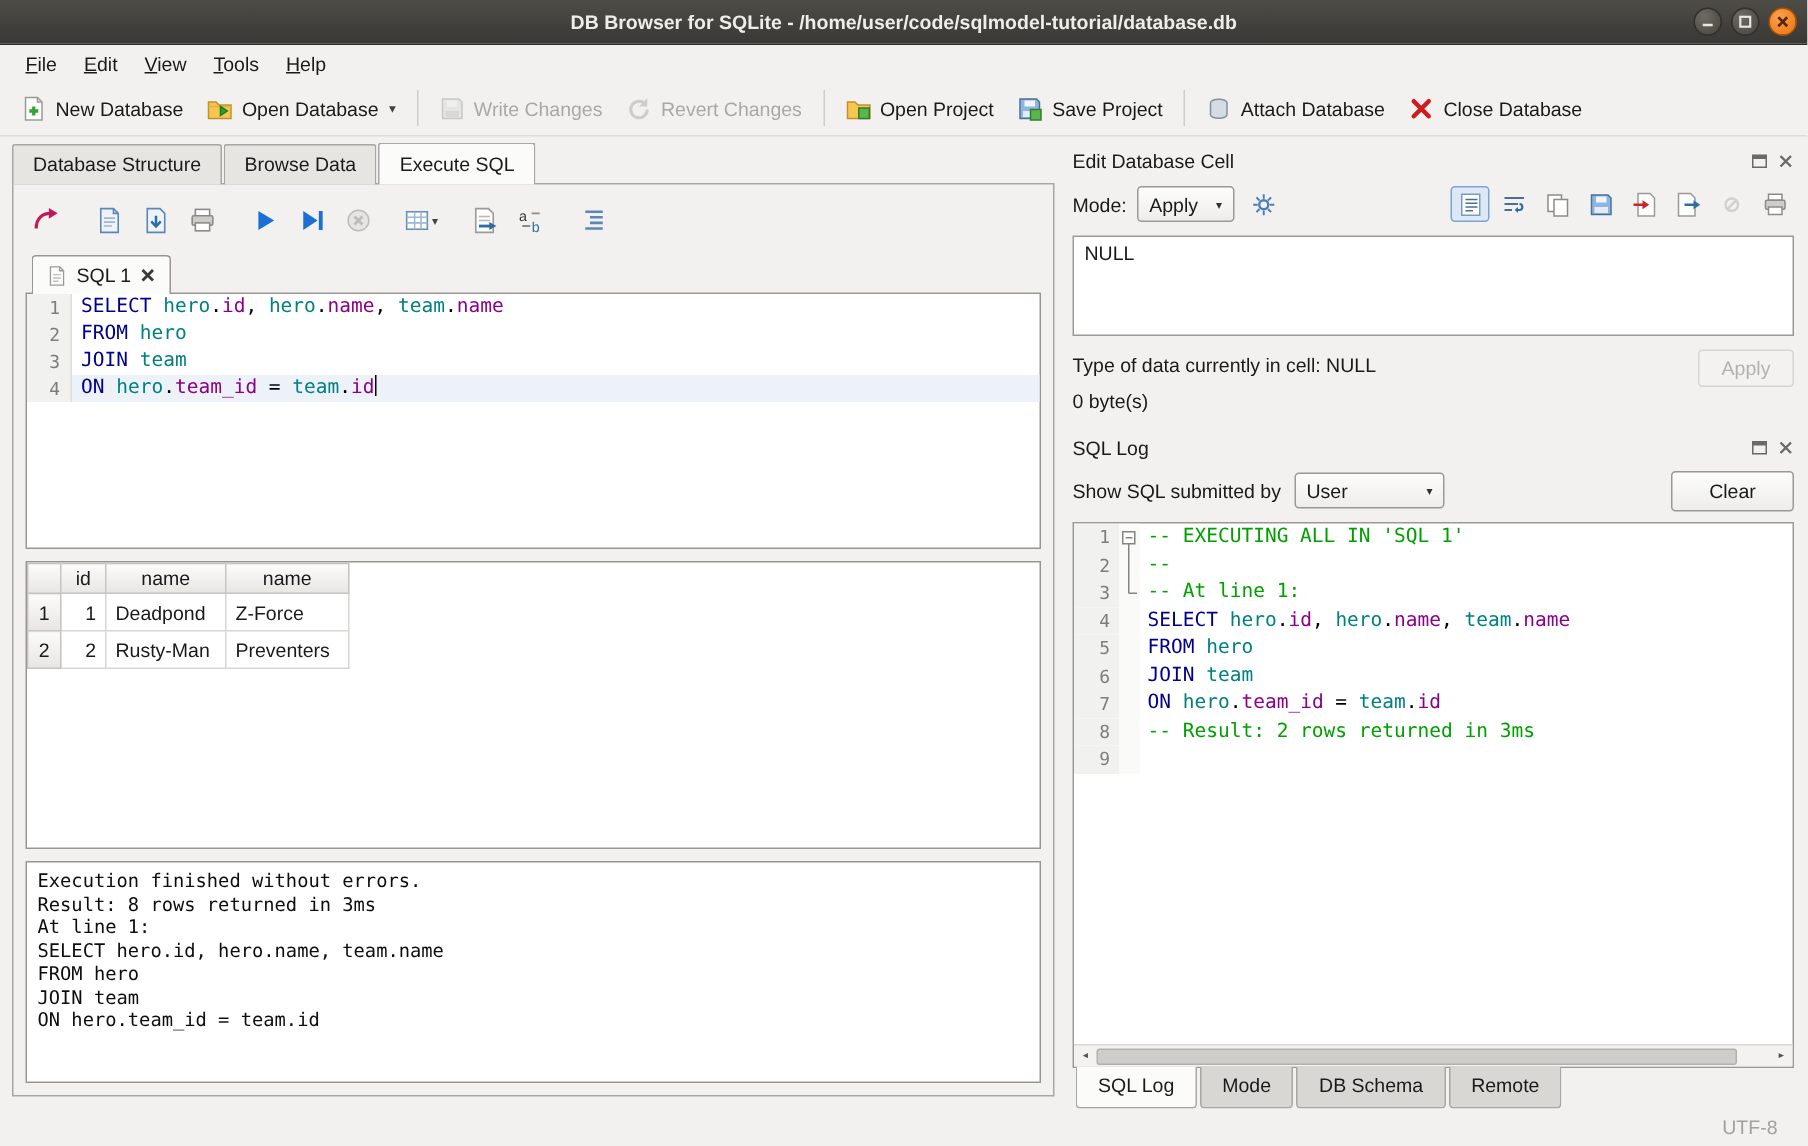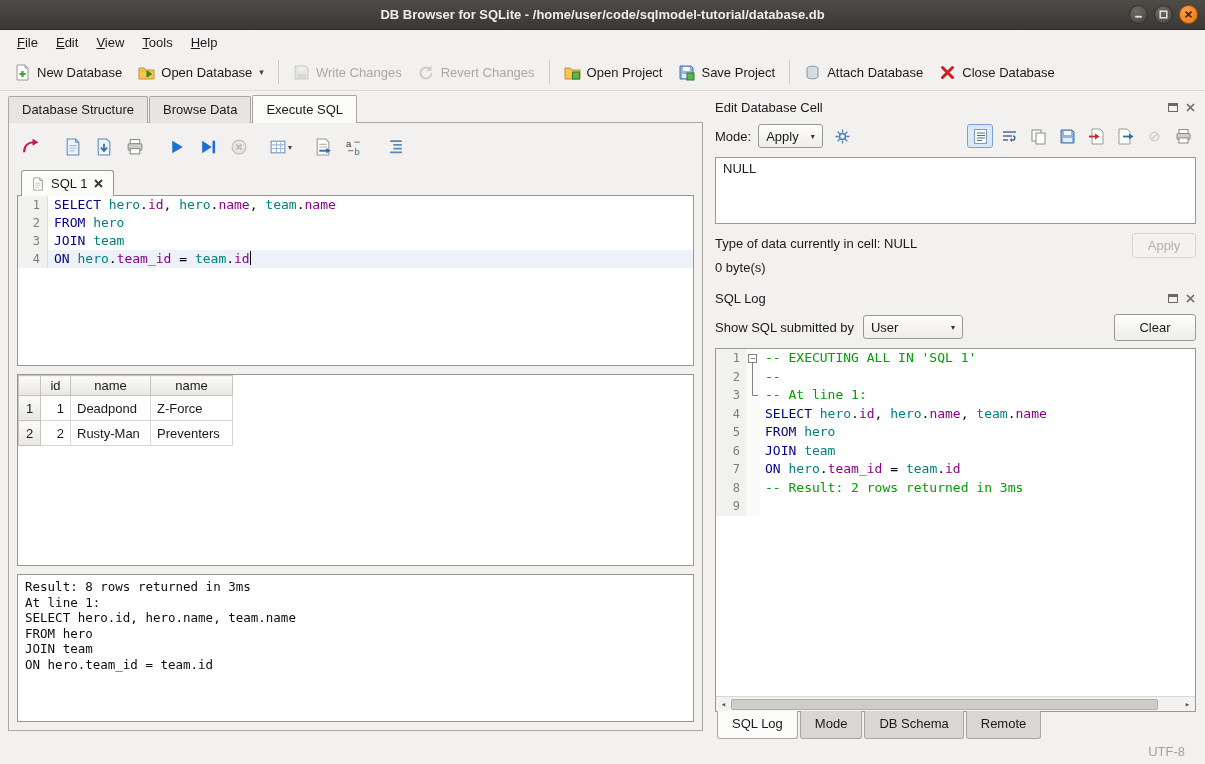--- a/index.html
+++ b/index.html
@@ -406,20 +406,21 @@
                 <tr>
                   <td class="rowhdr">2</td>
                   <td class="num">2</td>
                   <td class="">Rusty-Man</td>
                   <td class="">Preventers</td>
                 </tr>
               </tbody>
           </table>
         </div>
         <div class="message">
+            <div class="msg-line">Execution finished without errors.</div>
             <div class="msg-line">Result: 8 rows returned in 3ms</div>
             <div class="msg-line">At line 1:</div>
             <div class="msg-line">SELECT hero.id, hero.name, team.name</div>
             <div class="msg-line">FROM hero</div>
             <div class="msg-line">JOIN team</div>
             <div class="msg-line">ON hero.team_id = team.id</div>
           </div>
       </div>
     </div>
 

